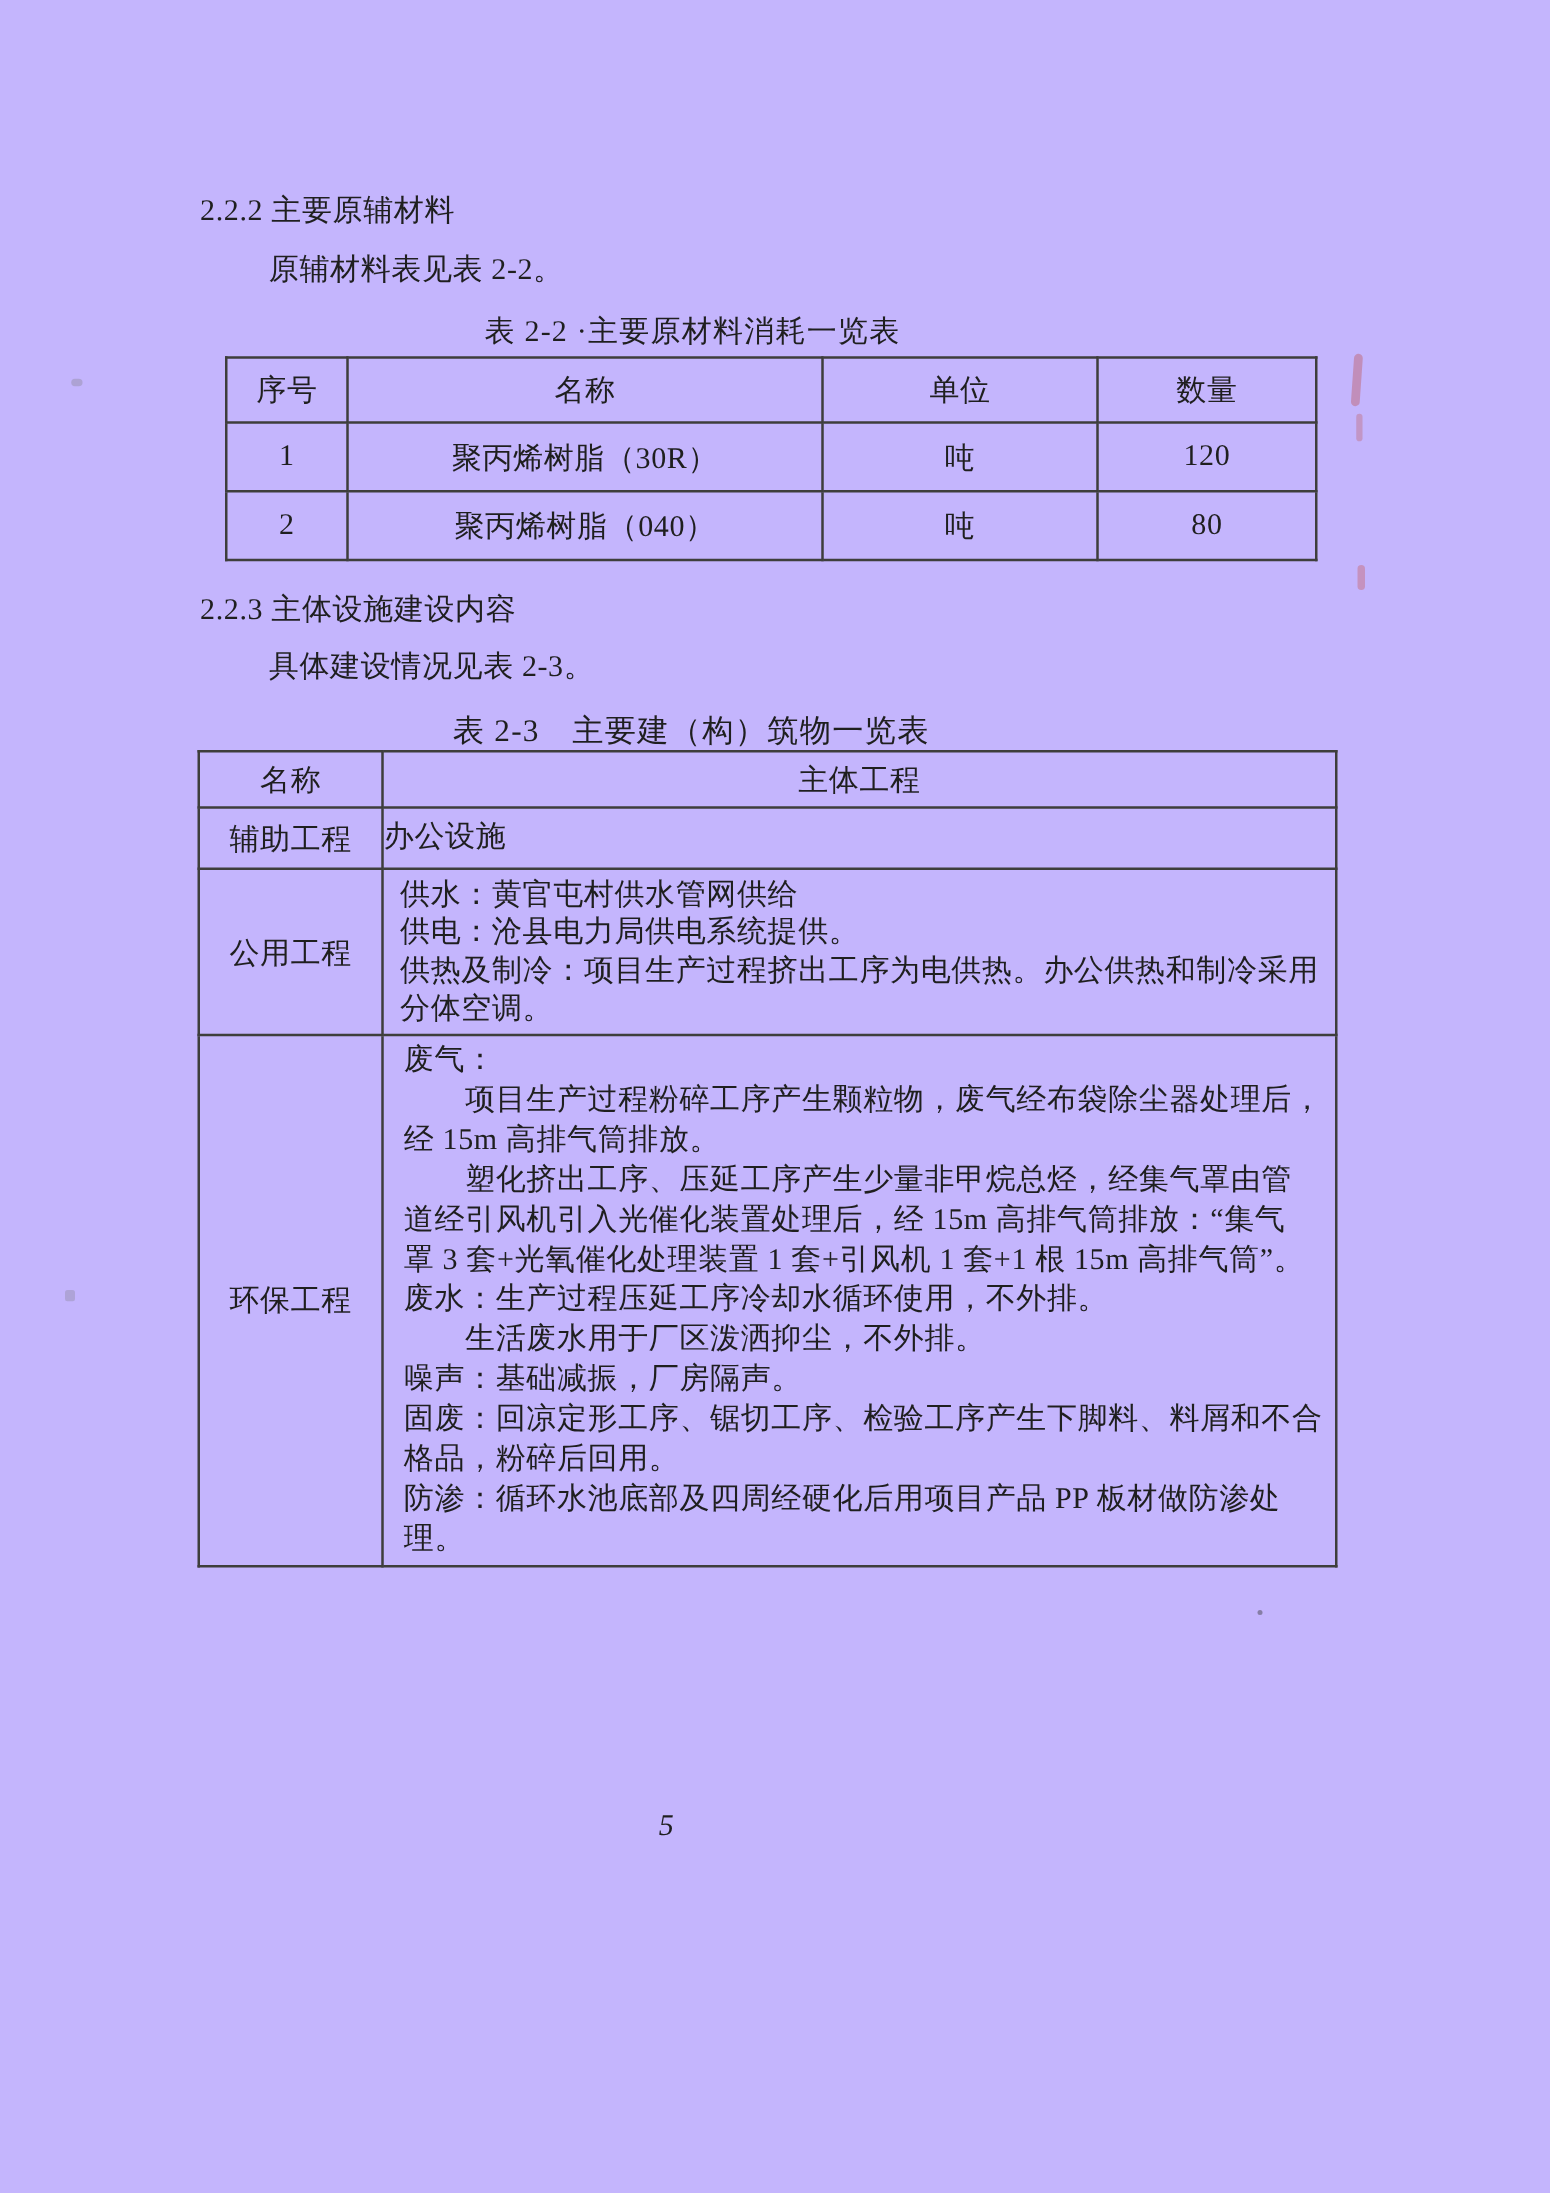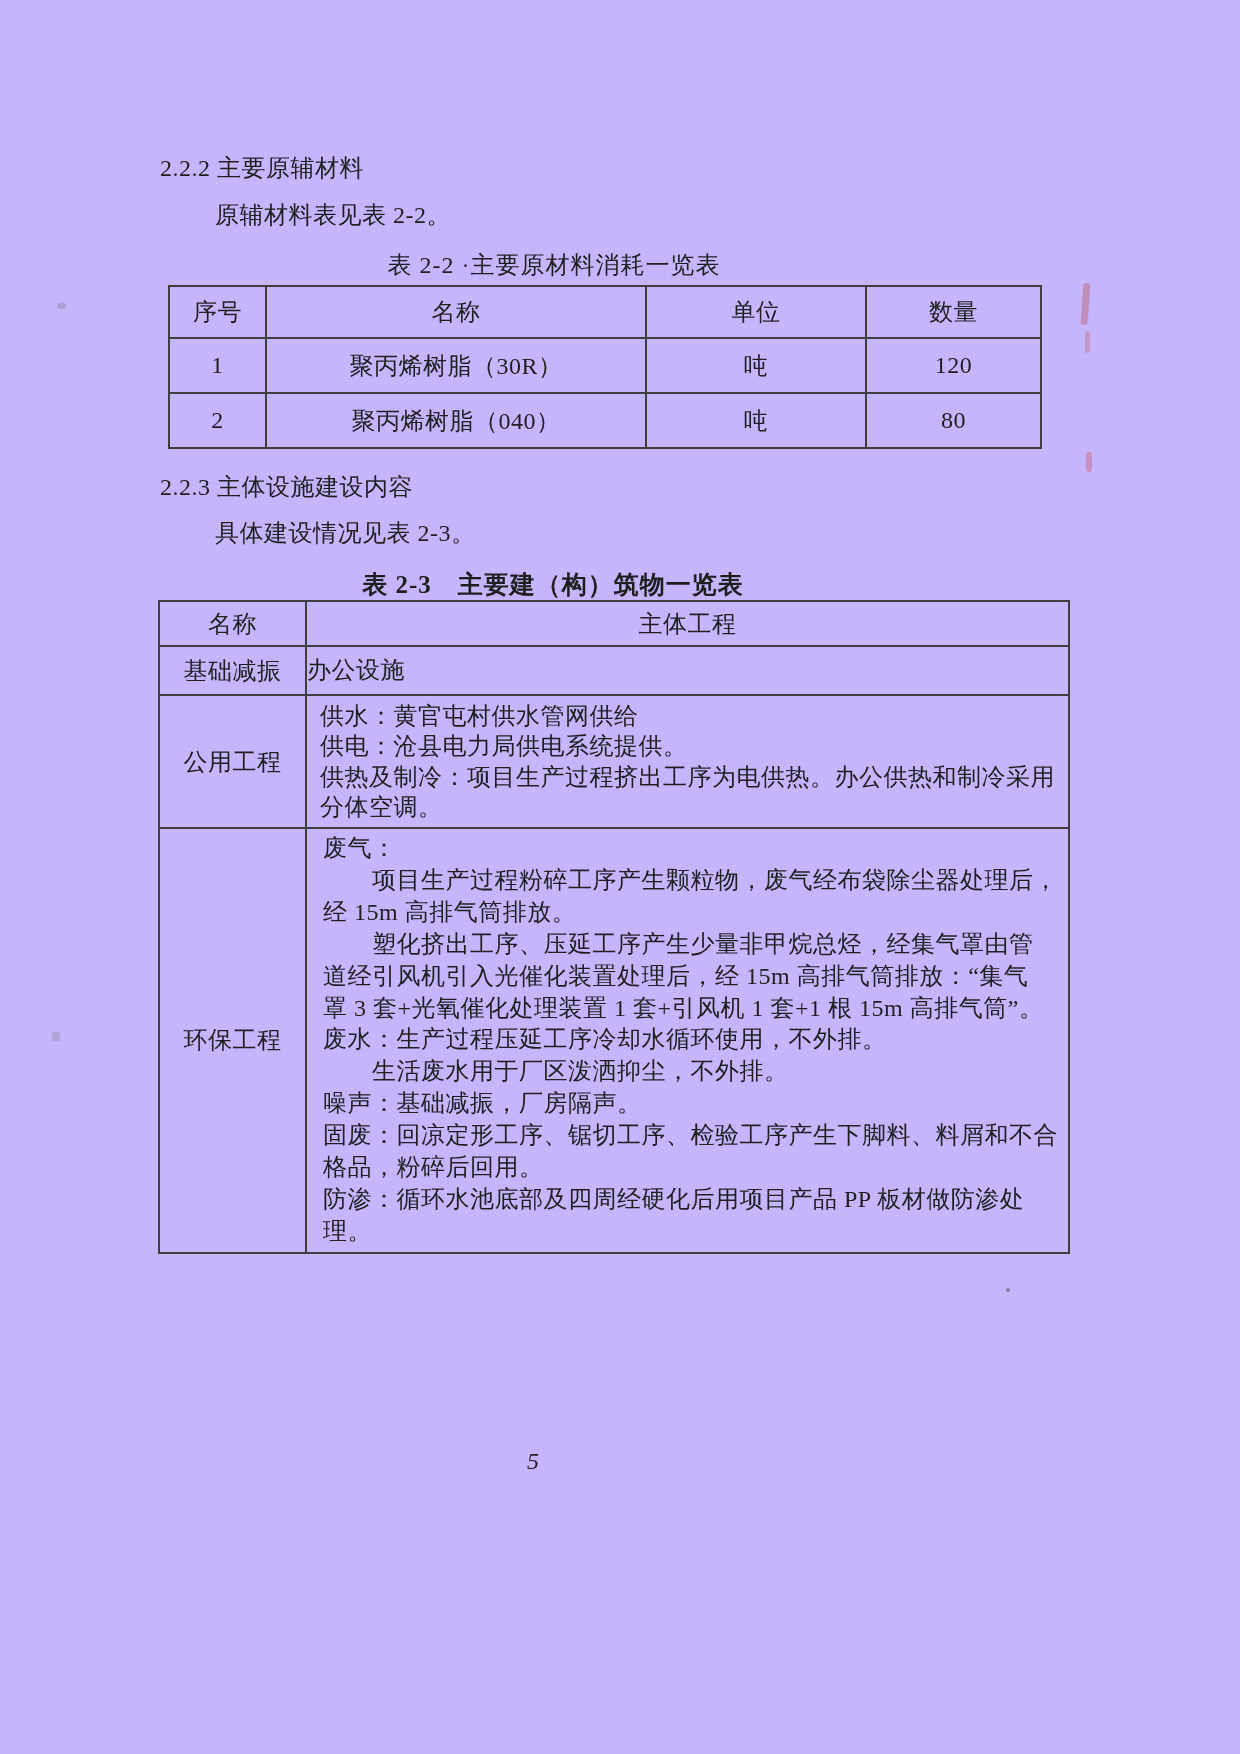--- a/index.html
+++ b/index.html
@@ -17,26 +17,26 @@
   }
   .para {
     position:absolute; left:215px;
     font-size:24px; letter-spacing:0.5px; white-space:nowrap;font-family:Liberation Serif, serif;
   }
   .caption {
     position:absolute; text-align:center;
     font-size:24px; letter-spacing:1px; white-space:nowrap;
   }
   .cap22 { left:168px; width:872px; top:249px; transform:translateX(-50px); }
-  .cap23 { left:158px; width:910px; top:568px; transform:translateX(-60px); font-weight:bold; font-size:25px; }
+  .cap23 { left:158px; width:910px; top:568px; transform:translateX(-60px); font-weight:normal; font-size:25px; }
 
   table { border-collapse:collapse; table-layout:fixed; position:absolute; }
   th, td { border:2px solid #3e3e3c; font-weight:normal; font-size:24px; letter-spacing:0.5px; }
 
-  .t22 { left:168px; top:285px; width:872px; }
+  .t22 { left:180px; top:285px; width:872px; }
   .t22 th, .t22 td { text-align:center; vertical-align:middle; }
   .t22 .hrow  { height:52px; }
   .t22 .drow  { height:55px; }
 
   .t23 { left:158px; top:600px; width:910px; }
   .t23 .hrow { height:45px; }
   .t23 th { text-align:center; vertical-align:middle; }
   .t23 .name { text-align:center; vertical-align:middle; }
   .t23 .content {
     text-align:left; vertical-align:middle;
@@ -112,21 +112,21 @@
     <colgroup>
         <col style="width:147px">
         <col style="width:763px">
       </colgroup>
     <tbody>
         <tr class="hrow">
       <th>名称</th>
       <th>主体工程</th>
     </tr>
     <tr class="r-aux">
-      <td class="name">基础减振</td>
+      <td class="name">辅助工程</td>
       <td class="content centered">办公设施</td>
     </tr>
     <tr class="r-util">
       <td class="name">公用工程</td>
       <td class="content">供水：黄官屯村供水管网供给
 供电：沧县电力局供电系统提供。
 供热及制冷：项目生产过程挤出工序为电供热。办公供热和制冷采用
 分体空调。</td>
     </tr>
     <tr class="r-env">

